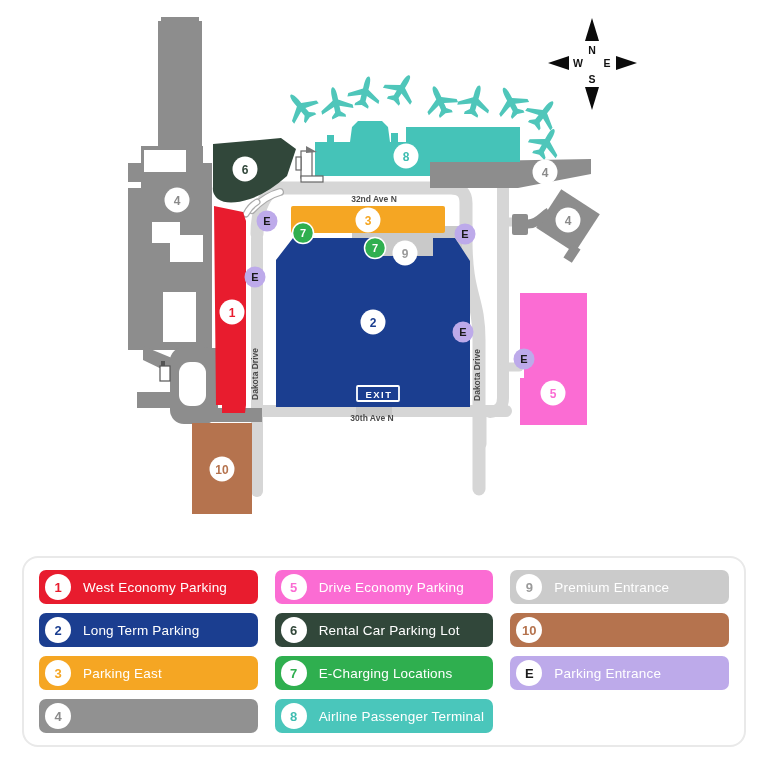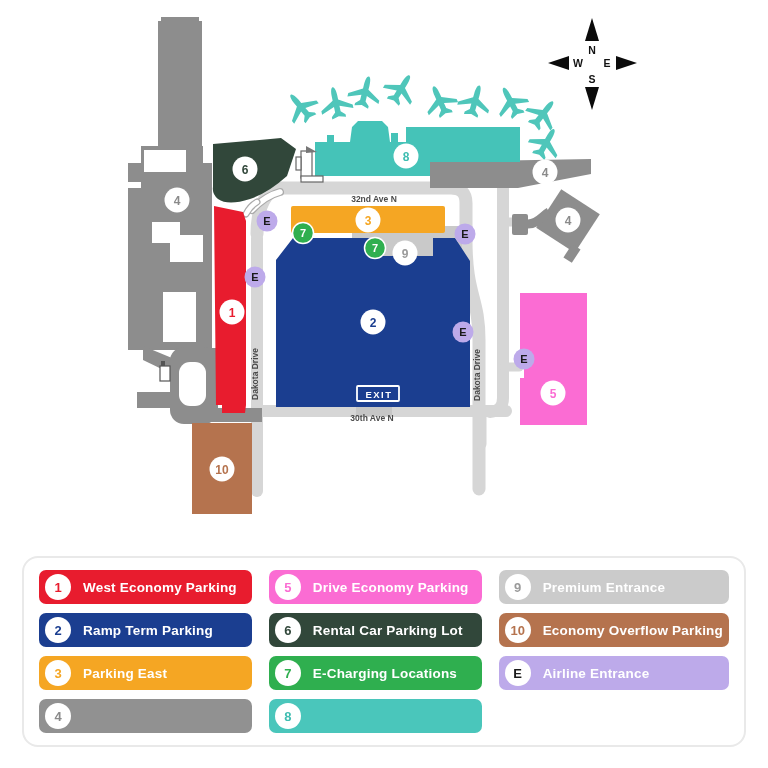--- a/index.html
+++ b/index.html
@@ -11,21 +11,21 @@
   .legend-card{position:absolute;left:22px;top:556px;width:724px;height:191px;
     background:#fff;border:2px solid #E9E9E9;border-radius:16px;box-sizing:border-box;
     padding:12px 15px;}
   .legend-grid{display:grid;grid-template-columns:repeat(3,1fr);
     grid-template-rows:repeat(4,1fr);grid-auto-flow:column;
     column-gap:17px;row-gap:9px;height:100%;}
   .pill{display:flex;align-items:center;border-radius:7px;padding:0 6px;min-height:33px;}
   .pill .badge{width:26px;height:26px;border-radius:50%;background:#fff;display:flex;
     align-items:center;justify-content:center;font-weight:bold;font-size:13px;
     margin-right:12px;flex:0 0 26px;}
-  .pill .lbl{color:#fff;font-weight:bold;font-size:13.5px;letter-spacing:.2px;white-space:nowrap;}
+  .pill .lbl{color:#fff;font-weight:normal;font-size:13.5px;letter-spacing:.2px;white-space:nowrap;}
   .p1{background:#E81C2E}.p1 .badge{color:#E81C2E}
   .p2{background:#1B3E90}.p2 .badge{color:#1B3E90}
   .p3{background:#F5A623}.p3 .badge{color:#F5A623}
   .p4{background:#919191}.p4 .badge{color:#8A8A8A}
   .p5{background:#FB6CD3}.p5 .badge{color:#FB6CD3}
   .p6{background:#31473A}.p6 .badge{color:#31473A}
   .p7{background:#2FAF4F}.p7 .badge{color:#2FAF4F}
   .p8{background:#4AC6BB}.p8 .badge{color:#3FBDB1}
   .p9{background:#CBCBCB}.p9 .badge{color:#9A9A9A}
   .p10{background:#B5734E}.p10 .badge{color:#B5734E}
@@ -225,21 +225,21 @@
 </svg>
 
 <div class="legend-card">
   <div class="legend-grid">
     <div class="pill p1">
       <span class="badge">1</span>
       <span class="lbl">West Economy Parking</span>
     </div>
     <div class="pill p2">
       <span class="badge">2</span>
-      <span class="lbl">Ramp Term Parking</span>
+      <span class="lbl">Long Term Parking</span>
     </div>
     <div class="pill p3">
       <span class="badge">3</span>
       <span class="lbl">Parking East</span>
     </div>
     <div class="pill p4">
       <span class="badge">4</span>
     </div>
     <div class="pill p5">
       <span class="badge">5</span>
@@ -248,29 +248,29 @@
     <div class="pill p6">
       <span class="badge">6</span>
       <span class="lbl">Rental Car Parking Lot</span>
     </div>
     <div class="pill p7">
       <span class="badge">7</span>
       <span class="lbl">E-Charging Locations</span>
     </div>
     <div class="pill p8">
       <span class="badge">8</span>
+      <span class="lbl">Airline Passenger Terminal</span>
     </div>
     <div class="pill p9">
       <span class="badge">9</span>
       <span class="lbl">Premium Entrance</span>
     </div>
     <div class="pill p10">
       <span class="badge">10</span>
-      <span class="lbl">Economy Overflow Parking</span>
     </div>
     <div class="pill p11">
       <span class="badge">E</span>
-      <span class="lbl">Airline Entrance</span>
+      <span class="lbl">Parking Entrance</span>
     </div>
   </div>
 </div>
 
 </div>
 
 </body></html>

